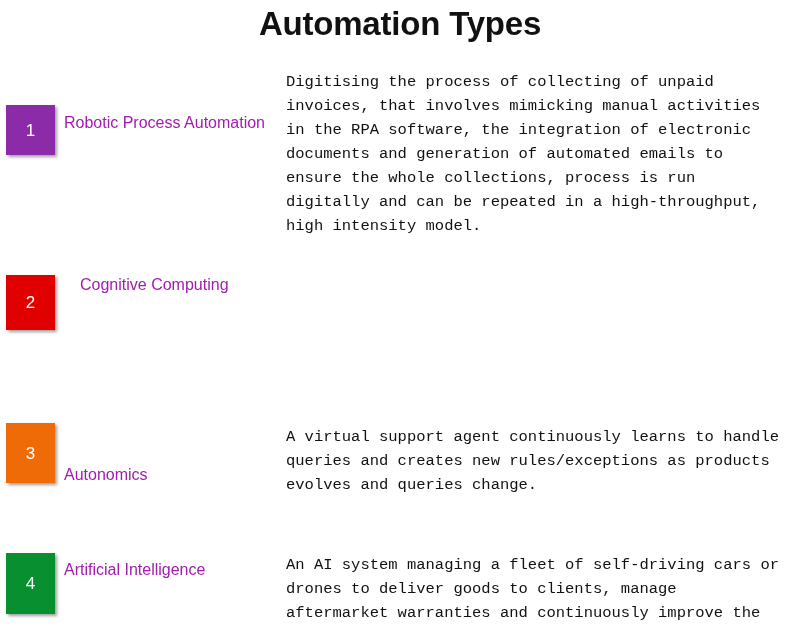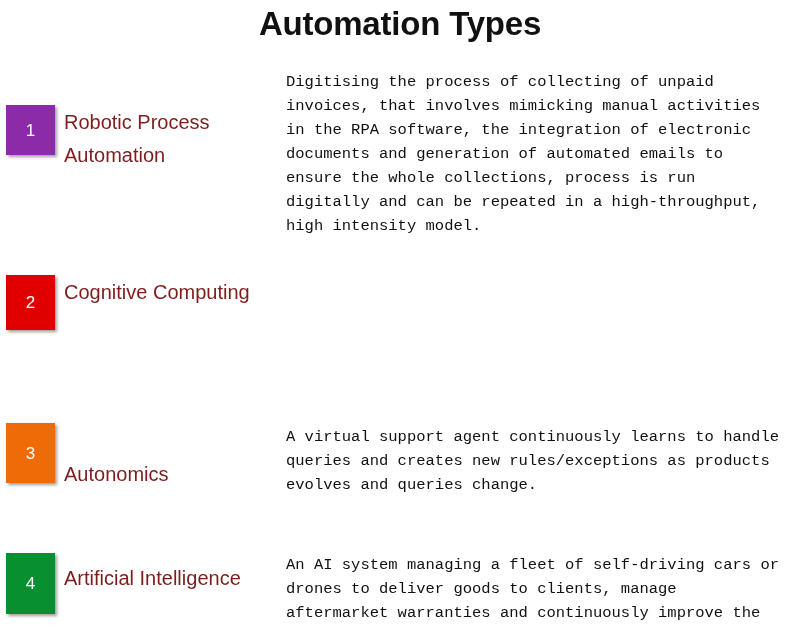--- a/index.html
+++ b/index.html
@@ -72,29 +72,29 @@
   .row-2 .chip { top: 11px; height: 55px; }
   .row-3 .chip { top: 5px;  height: 60px; }
   .row-4 .chip { top: 5px;  height: 61px; }
 
   
   .category {
     position: absolute;
     left: 64px;
     width: 215px;
     font-family: "Liberation Sans", sans-serif;
-    font-size: 20px;
+    font-size: 16px;
     font-weight: normal;
     line-height: 33px;
-    color: #7f1d1d;
+    color: #a21caf;
   }
   .row-1 .category { top: 40px; }
-  .row-2 .category { top: 12px; }
+  .row-2 .category { top: 4px; margin-left: 16px; }
   .row-3 .category { top: 40px; }
-  .row-4 .category { top: 14px; }
+  .row-4 .category { top: 5px; }
 
   
   .description {
     position: absolute;
     left: 286px;
     width: 500px;
     font-family: Liberation Mono, monospace;
     font-size: 15.5px;
     font-weight: normal;
     line-height: 24px;

